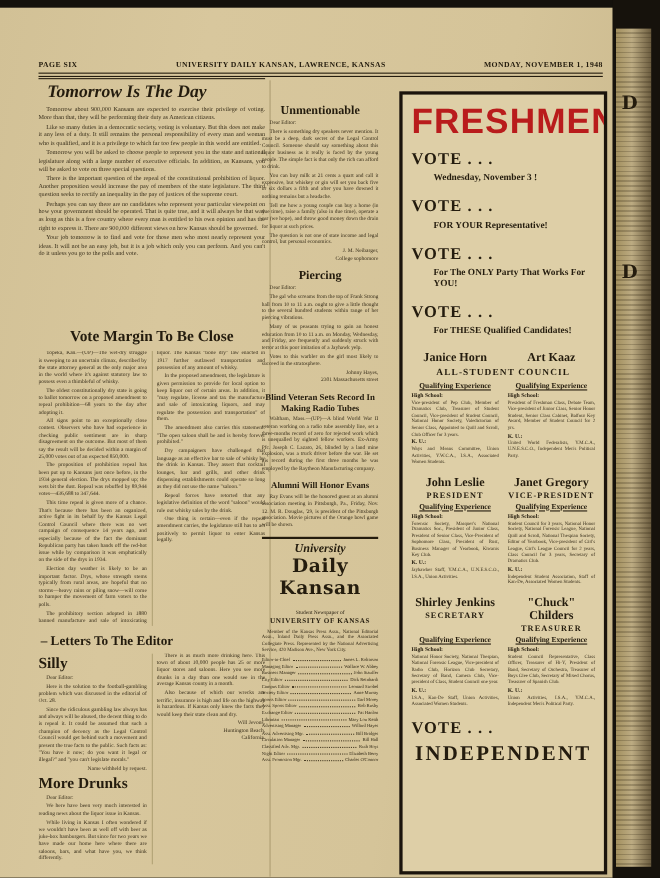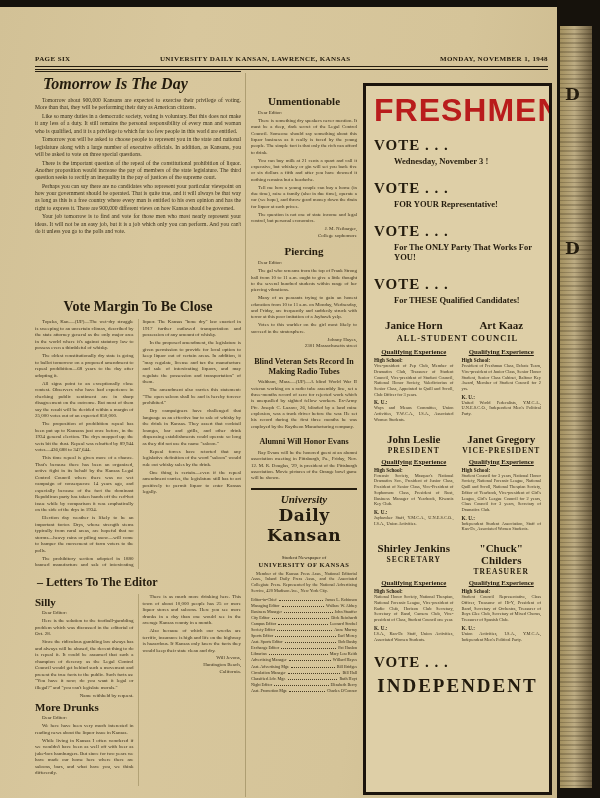--- a/index.html
+++ b/index.html
@@ -30,27 +30,27 @@
   .col-left{ position:absolute; left:35px; top:64px; width:206px; }
   .ed-page-label{ font-style:italic; font-size:15px; font-weight:bold; margin:1px 0 3px 2px; }
   .art-tomorrow{ border-top:1px solid #2a2113; padding-top:2px; }
   .headline-italic{ font-size:16px; font-style:italic; font-weight:bold; margin:1px 0 4px 8px; }
   .tomorrow-text{ height:196px; overflow:hidden; font-size:5.6px; line-height:1.3; }
   .headline-roman{ font-size:14px; font-weight:bold; text-align:center; margin:6px 0 4px; }
   .two-col{ column-count:2; column-gap:9px; column-rule:1px solid #b2a276; column-fill:auto; }
   .vm-text{ height:250px; overflow:hidden; font-size:5px; }
   .letters-head{ font-size:12px; font-weight:bold; margin:6px 0 4px 2px; }
   .letters-flow{ height:192px; overflow:hidden; font-size:5px; }
-  .letter-small-head{ font-size:11px; font-weight:bold; margin:2px 0 2px; }
+  .letter-small-head{ font-size:14px; font-weight:bold; margin:2px 0 2px; }
 
   
   .vrule{ position:absolute; left:245px; top:66px; width:1px; height:724px; background:#ae9e72; }
 
   
-  .col-mid{ position:absolute; left:251px; top:86px; width:106px; height:704px; overflow:hidden; }
+  .col-mid{ position:absolute; left:238px; top:86px; width:106px; height:704px; overflow:hidden; }
   .col-mid .body-text{ font-size:4.9px; }
   .letter-head{ font-size:11px; font-weight:bold; text-align:center; margin:2px 0 3px; }
   .news-head{ font-size:8px; font-weight:bold; text-align:center; line-height:1.2; margin:7px 0 3px; }
   .letter-block{ margin-bottom:6px; }
 
   .kansan-masthead{ border-top:2px solid #241c0e; margin-top:6px; padding-top:3px; }
   .kansan-script{ font-style:italic; font-weight:bold; font-size:11px; text-align:center; }
   .kansan-title{ font-family:"DejaVu Serif", serif; font-weight:bold; font-size:17px;
     text-align:center; letter-spacing:.5px; margin-bottom:10px; }
   .kansan-sub{ font-size:5px; text-align:center; }

